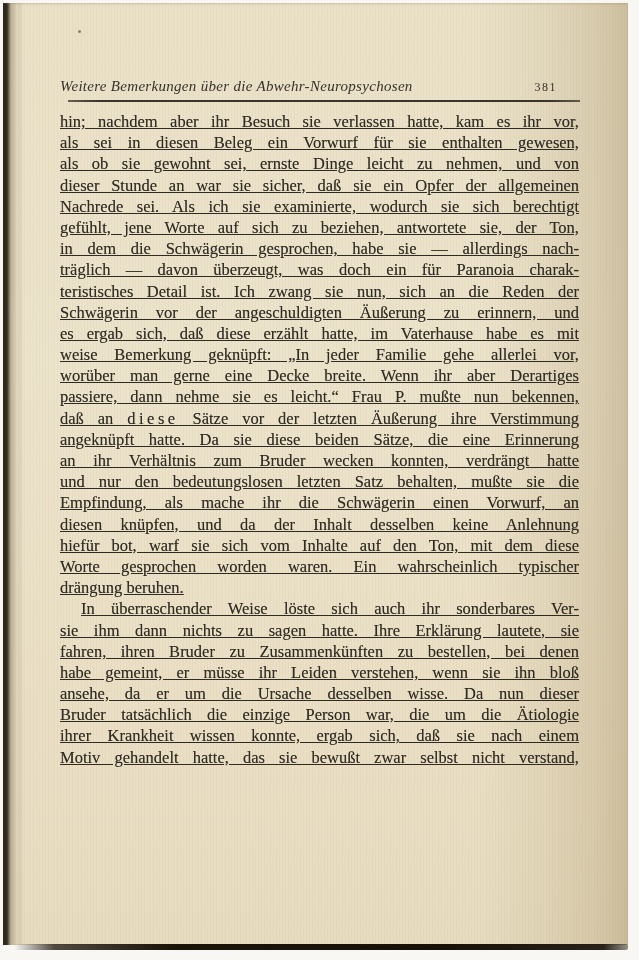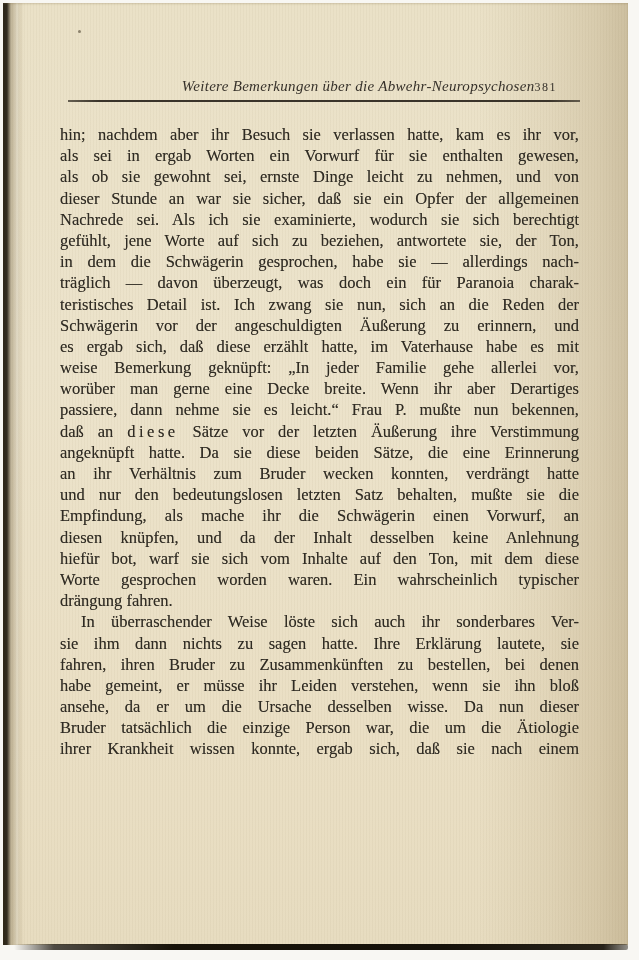--- a/index.html
+++ b/index.html
@@ -35,37 +35,38 @@
     position:absolute;left:75px;top:27px;width:3px;height:3px;border-radius:50%;
     background:rgba(62,52,34,0.55);
   }
   
   .running-header{
     position:absolute;left:57px;top:75px;width:519px;
     display:flex;align-items:baseline;
     color:#36312a;
   }
   .rh-title{
-    flex:1;text-align:right;
+    flex:1;text-align:left;
     font-style:italic;font-size:15px;letter-spacing:0.3px;
     white-space:nowrap;
   }
   .rh-number{
     font-style:normal;font-size:12px;letter-spacing:1.5px;
     padding-right:22px;
   }
   .header-rule{
     position:absolute;left:65px;top:97px;width:512px;height:2px;
     background:linear-gradient(90deg, rgba(58,52,42,0.75), #3a342a 6%, #3a342a 94%, rgba(58,52,42,0.75));
   }
   
   .body-text{
-    position:absolute;left:57px;top:121px;width:519px;
+    position:absolute;left:57px;top:108px;width:519px;
     font-size:16.5px;line-height:21.2px;color:#2f2b23;
     text-shadow:0 0 0.4px rgba(47,43,35,0.45);
+    text-decoration:underline;
   }
   .line{
     height:21.2px;
     text-align:justify;
     text-align-last:justify;
     text-justify:inter-word;
     white-space:nowrap;
     overflow:visible;
   }
   .line.endpara{text-align-last:left;}
@@ -81,48 +82,49 @@
 
     <div class="running-header">
       <span class="rh-title">Weitere Bemerkungen über die Abwehr-Neuropsychosen</span>
       <span class="rh-number">381</span>
     </div>
     <div class="header-rule"></div>
 
     <div class="body-text">
       <div>
         <div class="line">hin; nachdem aber ihr Besuch sie verlassen hatte, kam es ihr vor,</div>
-        <div class="line">als sei in ergab Worten ein Vorwurf für sie enthalten gewesen,</div>
+        <div class="line">als sei in diesen Beleg ein Vorwurf für sie enthalten gewesen,</div>
         <div class="line">als ob sie gewohnt sei, ernste Dinge leicht zu nehmen, und von</div>
         <div class="line">dieser Stunde an war sie sicher, daß sie ein Opfer der allgemeinen</div>
         <div class="line">Nachrede sei. Als ich sie examinierte, wodurch sie sich berechtigt</div>
         <div class="line">gefühlt, jene Worte auf sich zu beziehen, antwortete sie, der Ton,</div>
         <div class="line">in dem die Schwägerin gesprochen, habe sie — allerdings nach-</div>
         <div class="line">träglich — davon überzeugt, was doch ein für Paranoia charak-</div>
         <div class="line">teristisches Detail ist. Ich zwang sie nun, sich an die Reden der</div>
         <div class="line">Schwägerin vor der angeschuldigten Äußerung zu erinnern, und</div>
         <div class="line">es ergab sich, daß diese erzählt hatte, im Vaterhause habe es mit</div>
         <div class="line">weise Bemerkung geknüpft: „In jeder Familie gehe allerlei vor,</div>
         <div class="line">worüber man gerne eine Decke breite. Wenn ihr aber Derartiges</div>
         <div class="line">passiere, dann nehme sie es leicht.“ Frau P. mußte nun bekennen,</div>
         <div class="line"><span>daß an </span><span class="sperr">diese</span><span> Sätze vor der letzten Äußerung ihre Verstimmung</span></div>
         <div class="line">angeknüpft hatte. Da sie diese beiden Sätze, die eine Erinnerung</div>
         <div class="line">an ihr Verhältnis zum Bruder wecken konnten, verdrängt hatte</div>
         <div class="line">und nur den bedeutungslosen letzten Satz behalten, mußte sie die</div>
         <div class="line">Empfindung, als mache ihr die Schwägerin einen Vorwurf, an</div>
         <div class="line">diesen knüpfen, und da der Inhalt desselben keine Anlehnung</div>
         <div class="line">hiefür bot, warf sie sich vom Inhalte auf den Ton, mit dem diese</div>
         <div class="line">Worte gesprochen worden waren. Ein wahrscheinlich typischer</div>
-        <div class="line endpara">drängung fahren.</div>
+        <div class="line endpara">drängung beruhen.</div>
       </div>
       <div>
         <div class="line indent">In überraschender Weise löste sich auch ihr sonderbares Ver-</div>
         <div class="line">sie ihm dann nichts zu sagen hatte. Ihre Erklärung lautete, sie</div>
         <div class="line">fahren, ihren Bruder zu Zusammenkünften zu bestellen, bei denen</div>
         <div class="line">habe gemeint, er müsse ihr Leiden verstehen, wenn sie ihn bloß</div>
         <div class="line">ansehe, da er um die Ursache desselben wisse. Da nun dieser</div>
         <div class="line">Bruder tatsächlich die einzige Person war, die um die Ätiologie</div>
         <div class="line">ihrer Krankheit wissen konnte, ergab sich, daß sie nach einem</div>
+        <div class="line">Motiv gehandelt hatte, das sie bewußt zwar selbst nicht verstand,</div>
       </div>
     </div>
   </div>
   <div class="bottom-edge"></div>
 </div>
 
 </body></html>

